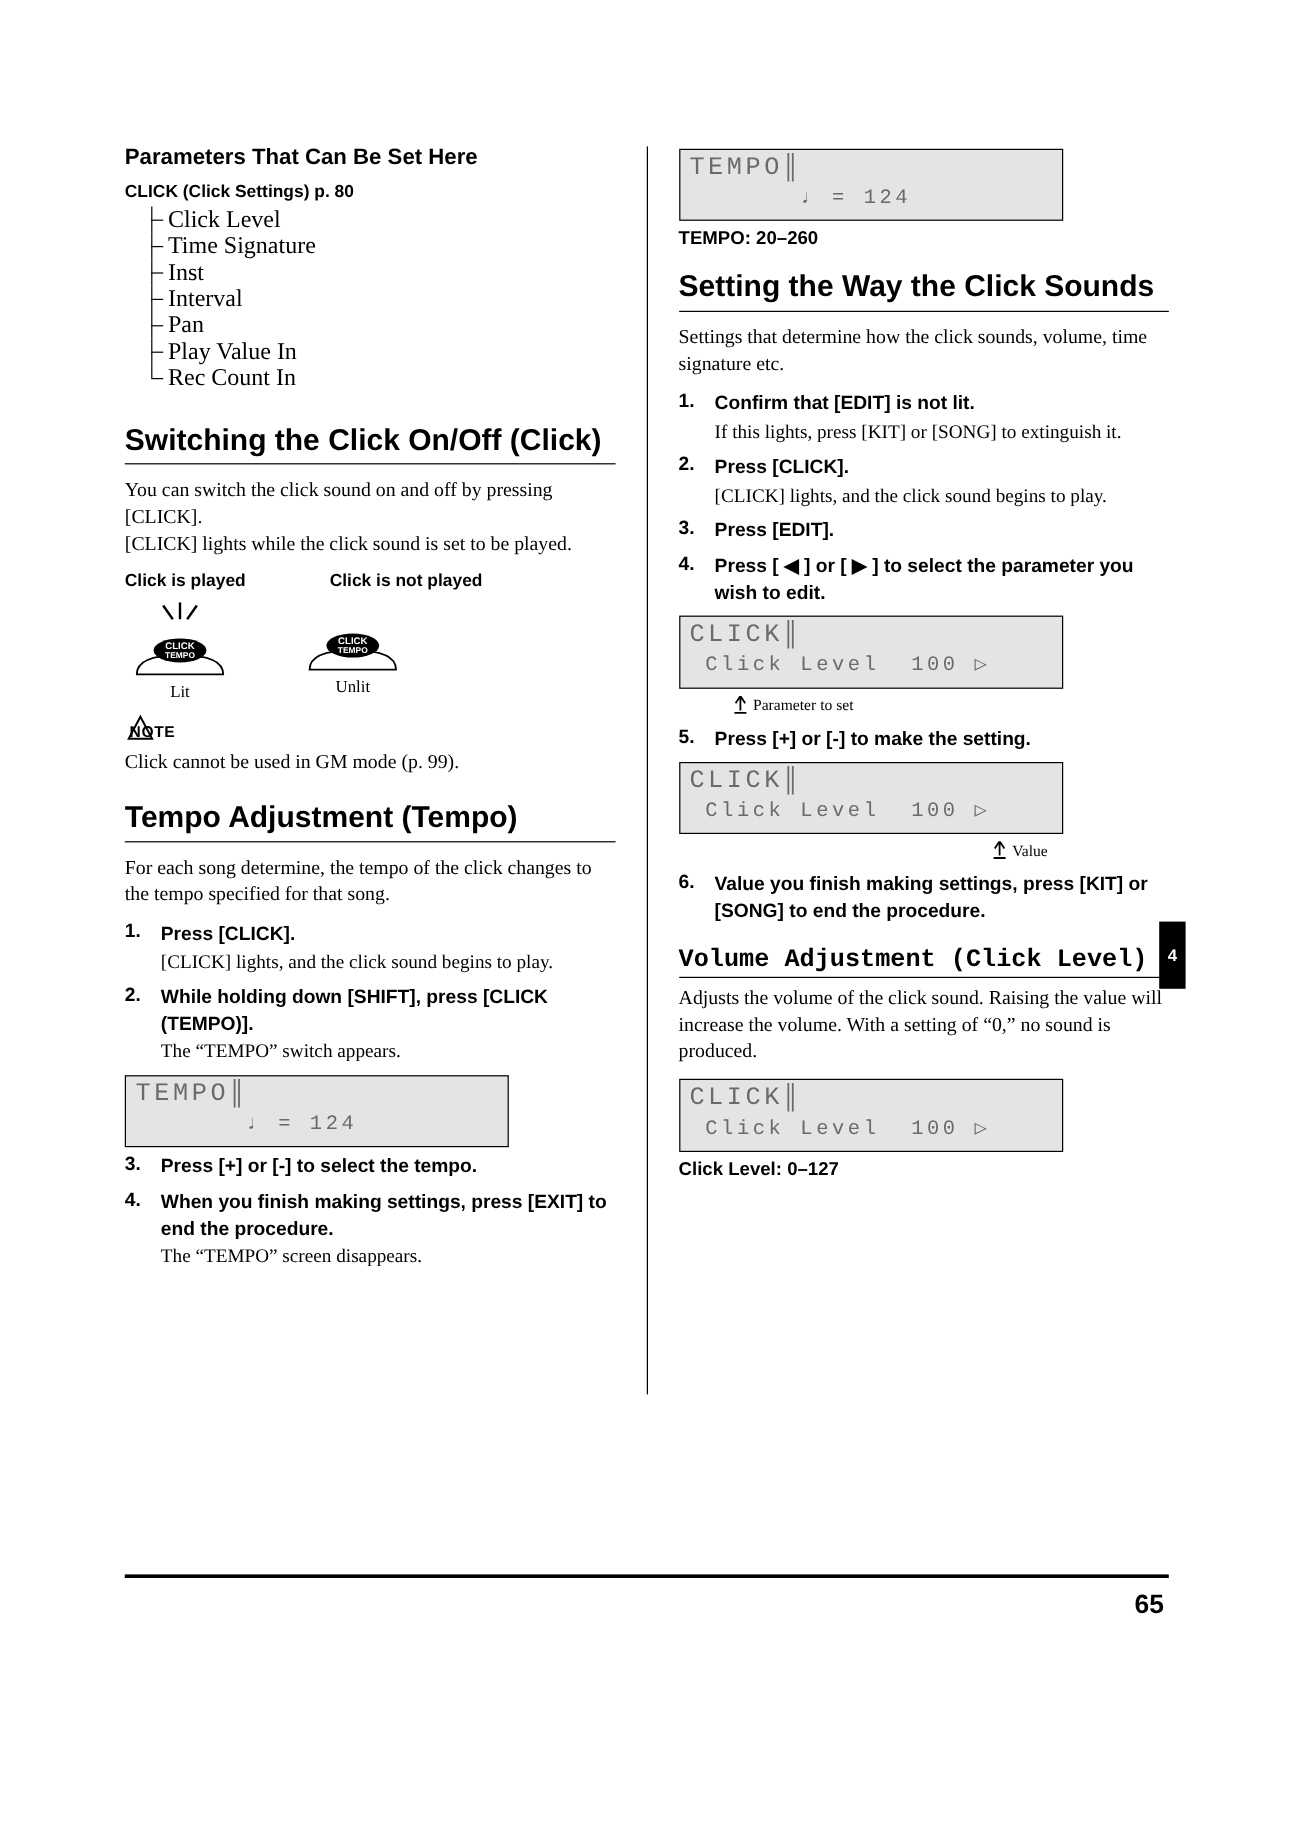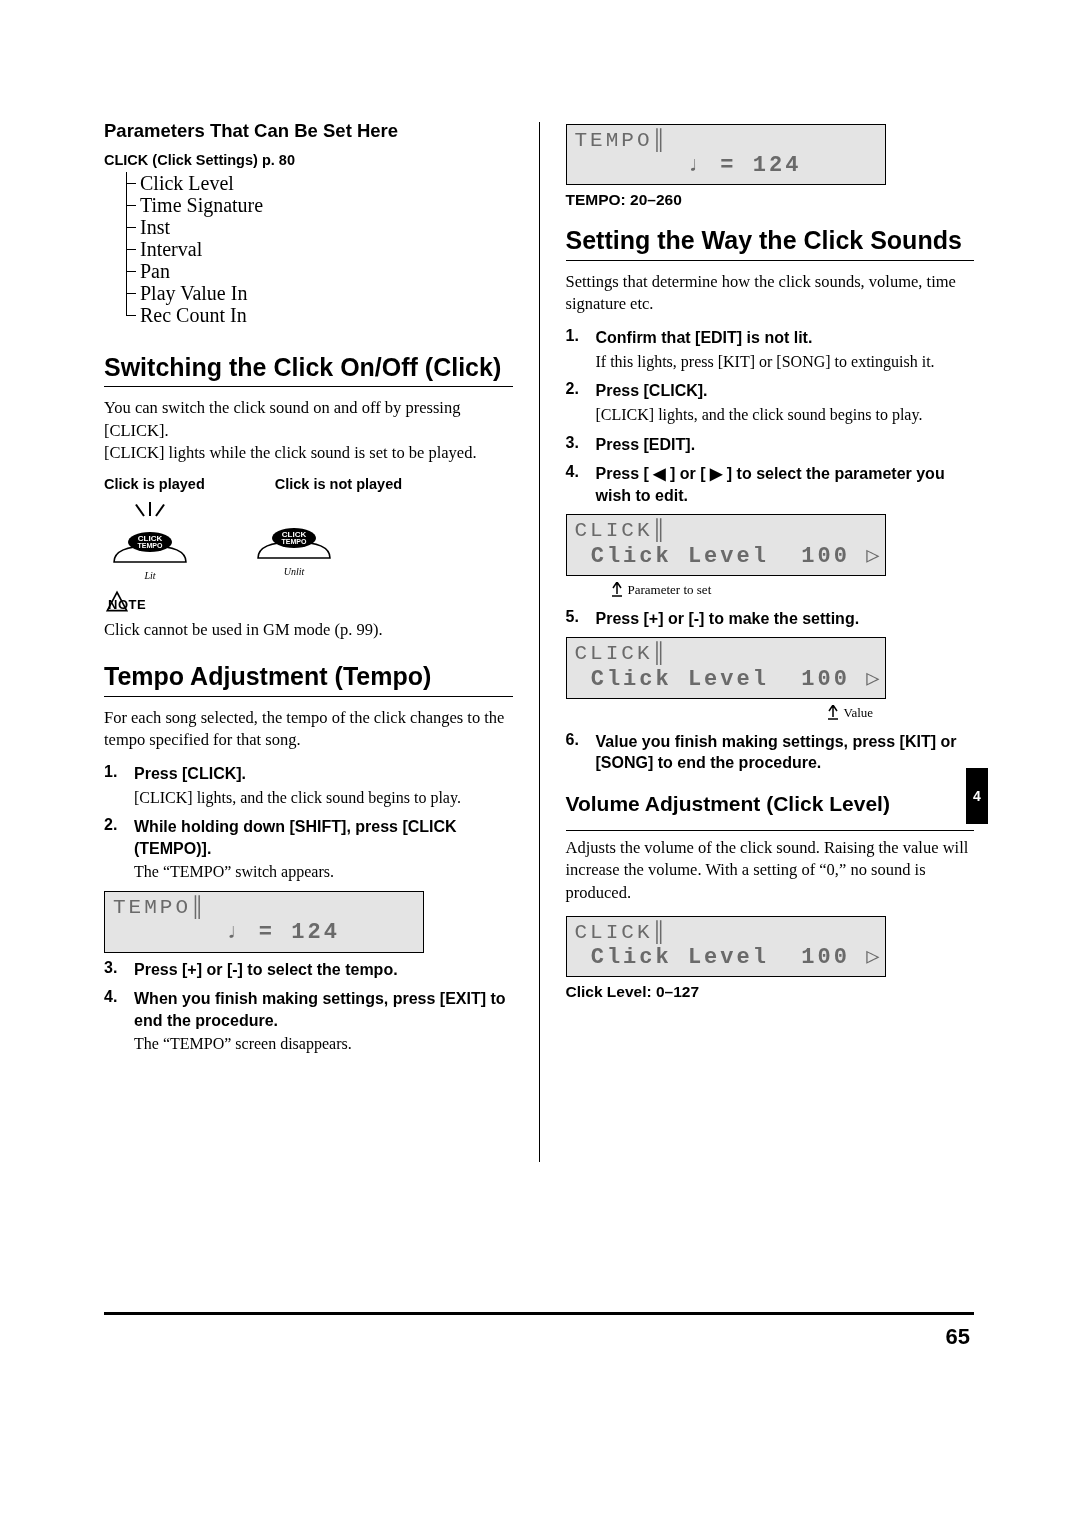--- a/index.html
+++ b/index.html
@@ -88,21 +88,21 @@
     font-weight:700; font-size:14.5px;
     margin-bottom:4px;
   }
 
   .diagram-row{
     display:flex; gap:60px; margin:6px 0 8px 4px;
   }
   .diagram{
     display:flex;flex-direction:column;align-items:center;gap:4px;
   }
-  .caption{font-size:10px;font-style:italic;}
+  .caption{font-size:14px;}
   .lit-rays{height:18px;display:flex;justify-content:center;gap:4px;}
   .ray{width:2px;height:14px;background:#000;transform-origin:bottom center;}
 
   .note-icon{
     display:flex;align-items:center;gap:2px;margin:6px 0 4px;
     font-family:"Arial Black",sans-serif;font-weight:900;font-size:14px;
     letter-spacing:0.5px; position:relative;
   }
   .note-icon svg{width:26px;height:26px;}
 
@@ -123,33 +123,33 @@
     padding:4px 8px 6px 8px;
     width:320px;
     font-family:"Courier New",monospace;
     color:#6a6a6a;
     font-size:21px;
     letter-spacing:3px;
     line-height:1.15;
     white-space:pre;
     margin:6px 0 6px 0;
   }
-  .lcd .row2{font-size:22px;font-weight:bold;}
+  .lcd .row2{font-size:17px;}
 
   .arrow-note{
     display:flex;align-items:flex-start;gap:4px;
     font-size:13px;margin:2px 0 8px 44px;
   }
   .arrow-note.right{ margin-left:260px; }
   .arrow-note svg{flex:0 0 14px;}
 
   .h3-sub{
-    font-family:Liberation Sans, sans-serif;font-weight:900;font-size:21px;
+    font-family:Liberation Mono, monospace;font-weight:900;font-size:21px;
     margin:18px 0 6px 0;
-    border-bottom:1.5px solid #000;padding-bottom:14px;
+    border-bottom:1.5px solid #000;padding-bottom:2px;
   }
 
   .side-tab{
     position:absolute;right:-14px;top:648px;
     width:22px;height:56px;background:#000;color:#fff;
     display:flex;align-items:center;justify-content:center;
     font-family:Arial,sans-serif;font-weight:700;font-size:14px;
   }
   .bottom-rule{
     position:absolute;left:104px;width:870px;border-top:3px solid #000;
@@ -246,21 +246,21 @@
       <div class="note-icon">
         <svg viewBox="0 0 24 24">
             <path d="M12 3 L21 20 H3 Z" fill="none" stroke="#000" stroke-width="1.5"></path>
           </svg>
         <span style="position:absolute;left:4px;top:8px;font-size:13px;">NOTE</span>
       </div>
       <div class="body" style="margin-bottom:22px;">Click cannot be used in GM mode (p. 99).</div>
 
       <div class="h3 big">Tempo Adjustment (Tempo)</div>
       <div class="h3-underline"></div>
-      <div class="body">For each song selected, the tempo of the click changes to the tempo specified for that song.</div>
+      <div class="body">For each song determine, the tempo of the click changes to the tempo specified for that song.</div>
 
       <div class="step-list">
         <div class="step">
             <div class="step-num">1.</div>
             <div class="step-body">
           <div class="sb">Press [CLICK].</div>
           <div class="sn">[CLICK] lights, and the click sound begins to play.</div>
         </div>
           </div>
         <div class="step">

